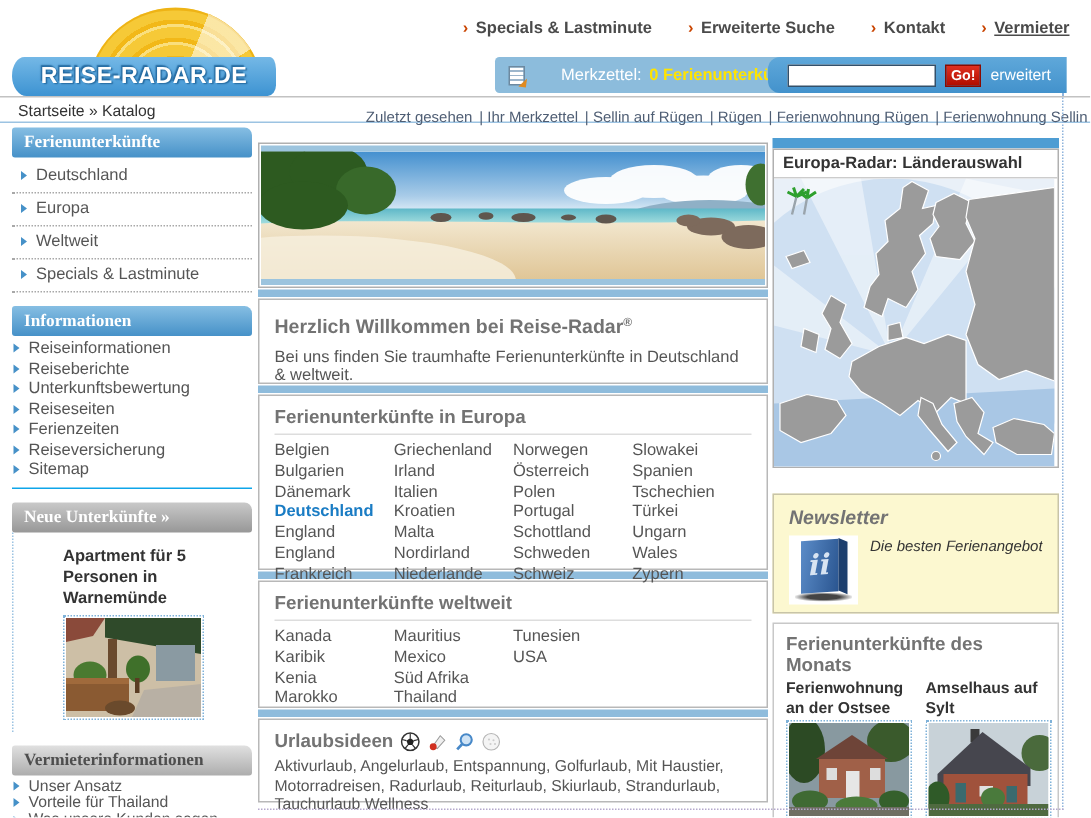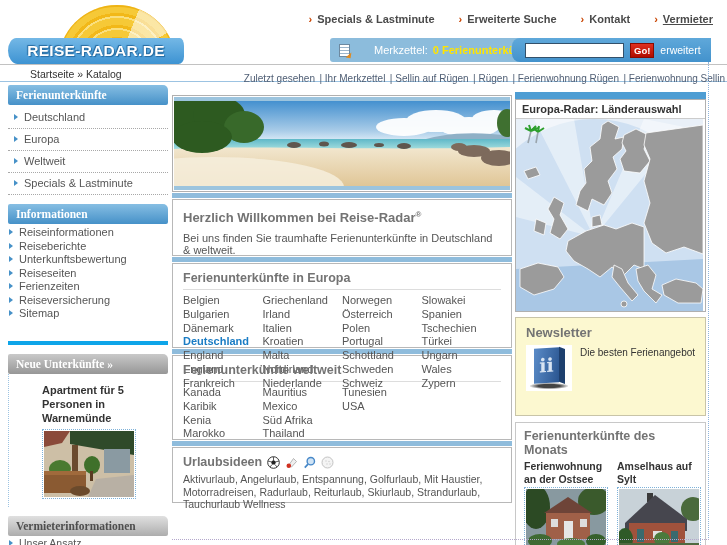--- a/index.html
+++ b/index.html
@@ -39,40 +39,40 @@
          background:linear-gradient(#5fa8da,#4392cc); border-radius:8px 0 0 8px;
          display:flex; align-items:center; padding-left:13px; gap:6px; }
   .search-input { width:99px; height:15px; border:1px solid #33506a; font-size:10px; padding:0 2px; background:#fff; }
   .go-button { background:linear-gradient(#e03020,#b00c00); color:#fff; font-weight:bold; font-size:9.5px;
          border:1px solid #8a0a00; padding:1px 3px; cursor:pointer; }
   .erweitert-link { color:#fff; font-size:10.5px; cursor:pointer; }
 
   
   .crumb-bar { position:absolute; left:0; top:64px; width:727px; height:18px;
          border-top:1px solid #c2c2c2; border-bottom:1px solid #9cc3e2; background:#fff; }
-  .crumb-path { position:absolute; left:30px; top:3px; font-size:10.5px; color:#333; }
+  .crumb-path { position:absolute; left:12px; top:3px; font-size:10.5px; color:#333; }
   .crumb-links { position:absolute; right:2px; top:3px; list-style:none; white-space:nowrap; }
   .crumb-links li { display:inline; font-size:10px; color:#4f5e74; cursor:pointer; }
   .crumb-links li + li::before { content:" | "; color:#4f5e74; cursor:default; }
 
   
   .left-col { position:absolute; left:8px; top:85px; width:160px; }
   .side-head { padding:4px 8px; font-size:11.5px; font-weight:bold; border-radius:2px 5px 2px 2px;font-family:Liberation Serif, serif; }
   .head-blue { background:linear-gradient(#86bee3,#4691c8); color:#fff; }
   .head-gray { background:linear-gradient(#c9c9c9,#979797); color:#fff; margin-top:9px; }
   .head-gray-light { background:linear-gradient(#e0e0e0,#adadad); color:#4e4e4e; margin-top:9px; }
   .side-list { list-style:none; margin-top:2px; }
   .side-list li { position:relative; color:#555; cursor:pointer; }
   .tri { position:absolute; width:0; height:0; border-left:4px solid #4691c8;
          border-top:3px solid transparent; border-bottom:3px solid transparent; }
   .fu-list li { padding:4px 2px 5px 16px; font-size:11px; border-bottom:1px dotted #a8a8a8; }
   .fu-list .tri { left:6px; top:7px; }
   .info-list li { padding:1px 0 1px 11px; font-size:11px; line-height:11.5px; }
   .info-list .tri { left:1px; top:3px; }
-  .info-list { border-bottom:4px solid #0ea5e9; padding-bottom:20px; }
+  .info-list { border-bottom:1px solid #0ea5e9; padding-bottom:4px; }
   .new-listing { padding:9px 2px 8px 33px; border-left:1px dotted #9cc3e2; }
   .new-listing-title { font-weight:bold; font-size:11px; color:#333; line-height:14px; width:112px; cursor:pointer; }
   .new-listing-photo { margin-top:4px; width:94px; height:70px; border:1px dotted #7fb2d9; padding:1px; cursor:pointer; }
   .new-listing-photo svg { display:block; }
   .verm-list li { padding:0 0 0 11px; font-size:10.5px; line-height:11.4px; }
   .verm-list .tri { left:1px; top:2.5px; }
 
   
   .main-col { position:absolute; left:172px; top:95px; width:340px; }
   .photo-box { border:1px solid #b0b0b0; padding:1px; background:#fff; }
@@ -80,39 +80,39 @@
   .beach { height:85px; }
   .beach svg { display:block; }
   .divider { height:5px; background:#8fbcdc; margin:1px 0; }
   .content-box { border:1px solid #b8b8b8; background:#fff; padding:7px 10px; }
   .box-title { color:#737373; font-size:12.5px; font-weight:bold; }
   .rule-under { border-bottom:1px solid #ddd; padding-bottom:4px; margin-bottom:4px; }
   .welcome-box { height:57px; }
   .welcome-box .box-title { font-size:13px; margin:3px 0 7px; }
   .welcome-box sup { font-size:8px; }
   .welcome-text { color:#555; font-size:11px; }
-  .europa-box { height:85px; }
+  .europa-box { height:117px; }
   .weltweit-box { height:85px; }
   .country-grid { display:flex; }
   .country-col { width:25%; }
   .country-col div { font-size:11px; line-height:11.8px; padding:1px 0; color:#555; cursor:pointer; }
   .country-col div.strong { color:#1a7cc4; font-weight:bold; }
   .ideas-box { height:56px; }
   .ideas-head { display:flex; align-items:center; gap:5px; }
   .ideas-head svg { display:block; }
   .ideas-text { color:#555; font-size:10.5px; line-height:12.5px; margin-top:4px; }
 
   
   .right-col { position:absolute; left:515px; top:92px; width:191px; }
   .top-strip { height:7px; background:#4e9dd3; }
   .map-box { border:1px solid #b0b0b0; background:#fff; }
   .map-title { font-size:11px; font-weight:bold; color:#333; padding:3px 6px; border-bottom:1px solid #ccc; }
   .map-area { height:192px; cursor:pointer; }
   .map-area svg { display:block; }
-  .newsletter-box { margin-top:5px; border:1px solid #c8c4a8; background:#fcf8d0; padding:7px 10px; height:99px; cursor:pointer; }
+  .newsletter-box { margin-top:17px; border:1px solid #c8c4a8; background:#fcf8d0; padding:7px 10px; height:80px; cursor:pointer;font-style:italic; }
   .newsletter-box .box-title { font-size:13px; }
   .nl-row { display:flex; margin-top:5px; }
   .nl-icon { width:46px; height:46px; background:#fff; position:relative; flex:none; }
   .nl-cube { position:absolute; left:8px; top:3px; width:25px; height:35px;
          background:linear-gradient(100deg,#5b8cc8,#2a5590); transform:skewY(-4deg);
          color:#d8e4f2; font-family:"DejaVu Serif",serif; font-weight:bold; font-size:19px;
          text-align:center; line-height:34px; }
   .nl-cube::before { content:''; position:absolute; right:-6px; top:1px; width:6px; height:35px;
          background:#1d3f6e; transform:skewY(25deg); }
   .nl-base { position:absolute; left:4px; bottom:2px; width:38px; height:6px;

